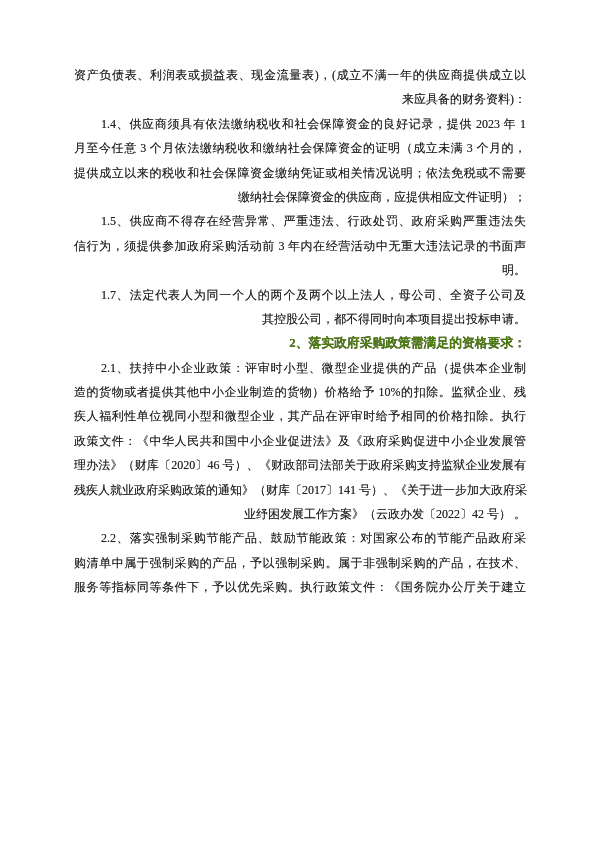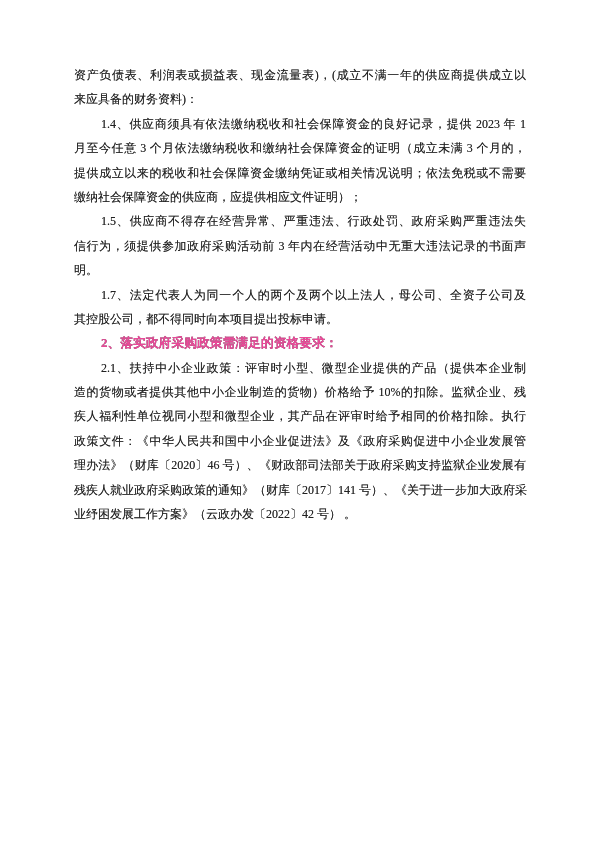--- a/index.html
+++ b/index.html
@@ -26,33 +26,33 @@
     text-shadow: 0 0 0.5px rgba(33,33,33,0.55);
   }
   .para {
     margin: 0;
     padding: 0;
   }
   .line {
     height: 24.4px;
     line-height: 24.4px;
     white-space: nowrap;
-    text-align: left;
+    text-align: right;
   }
   .line.fill {
     text-align: justify;
     text-align-last: justify;
     text-justify: inter-character;
   }
   .line.indent {
     padding-left: 27px;
   }
   .line.bold {
     font-weight: bold;
-    color: #ec4899;
+    color: #4d7c0f;
     font-size: 12.8px;
     text-shadow: 0 0 0.6px rgba(0,0,0,0.7);
   }
 </style>
 </head>
 <body>
 
 <div class="page">
   <div class="doc-body" style="color: rgb(33, 33, 33);">
       <div class="para">
@@ -79,14 +79,19 @@
       </div>
       <div class="para">
         <div class="line indent fill">2.1、扶持中小企业政策：评审时小型、微型企业提供的产品（提供本企业制</div>
         <div class="line fill">造的货物或者提供其他中小企业制造的货物）价格给予 10%的扣除。监狱企业、残</div>
         <div class="line fill">疾人福利性单位视同小型和微型企业，其产品在评审时给予相同的价格扣除。执行</div>
         <div class="line fill">政策文件：《中华人民共和国中小企业促进法》及《政府采购促进中小企业发展管</div>
         <div class="line fill">理办法》（财库〔2020〕46 号）、《财政部司法部关于政府采购支持监狱企业发展有</div>
         <div class="line fill">残疾人就业政府采购政策的通知》（财库〔2017〕141 号）、《关于进一步加大政府采</div>
         <div class="line">业纾困发展工作方案》（云政办发〔2022〕42 号） 。</div>
       </div>
+      <div class="para">
+        <div class="line indent fill">2.2、落实强制采购节能产品、鼓励节能政策：对国家公布的节能产品政府采</div>
+        <div class="line fill">购清单中属于强制采购的产品，予以强制采购。属于非强制采购的产品，在技术、</div>
+        <div class="line fill">服务等指标同等条件下，予以优先采购。执行政策文件：《国务院办公厅关于建立</div>
+      </div>
     </div>
 </div>
 
 </body></html>

